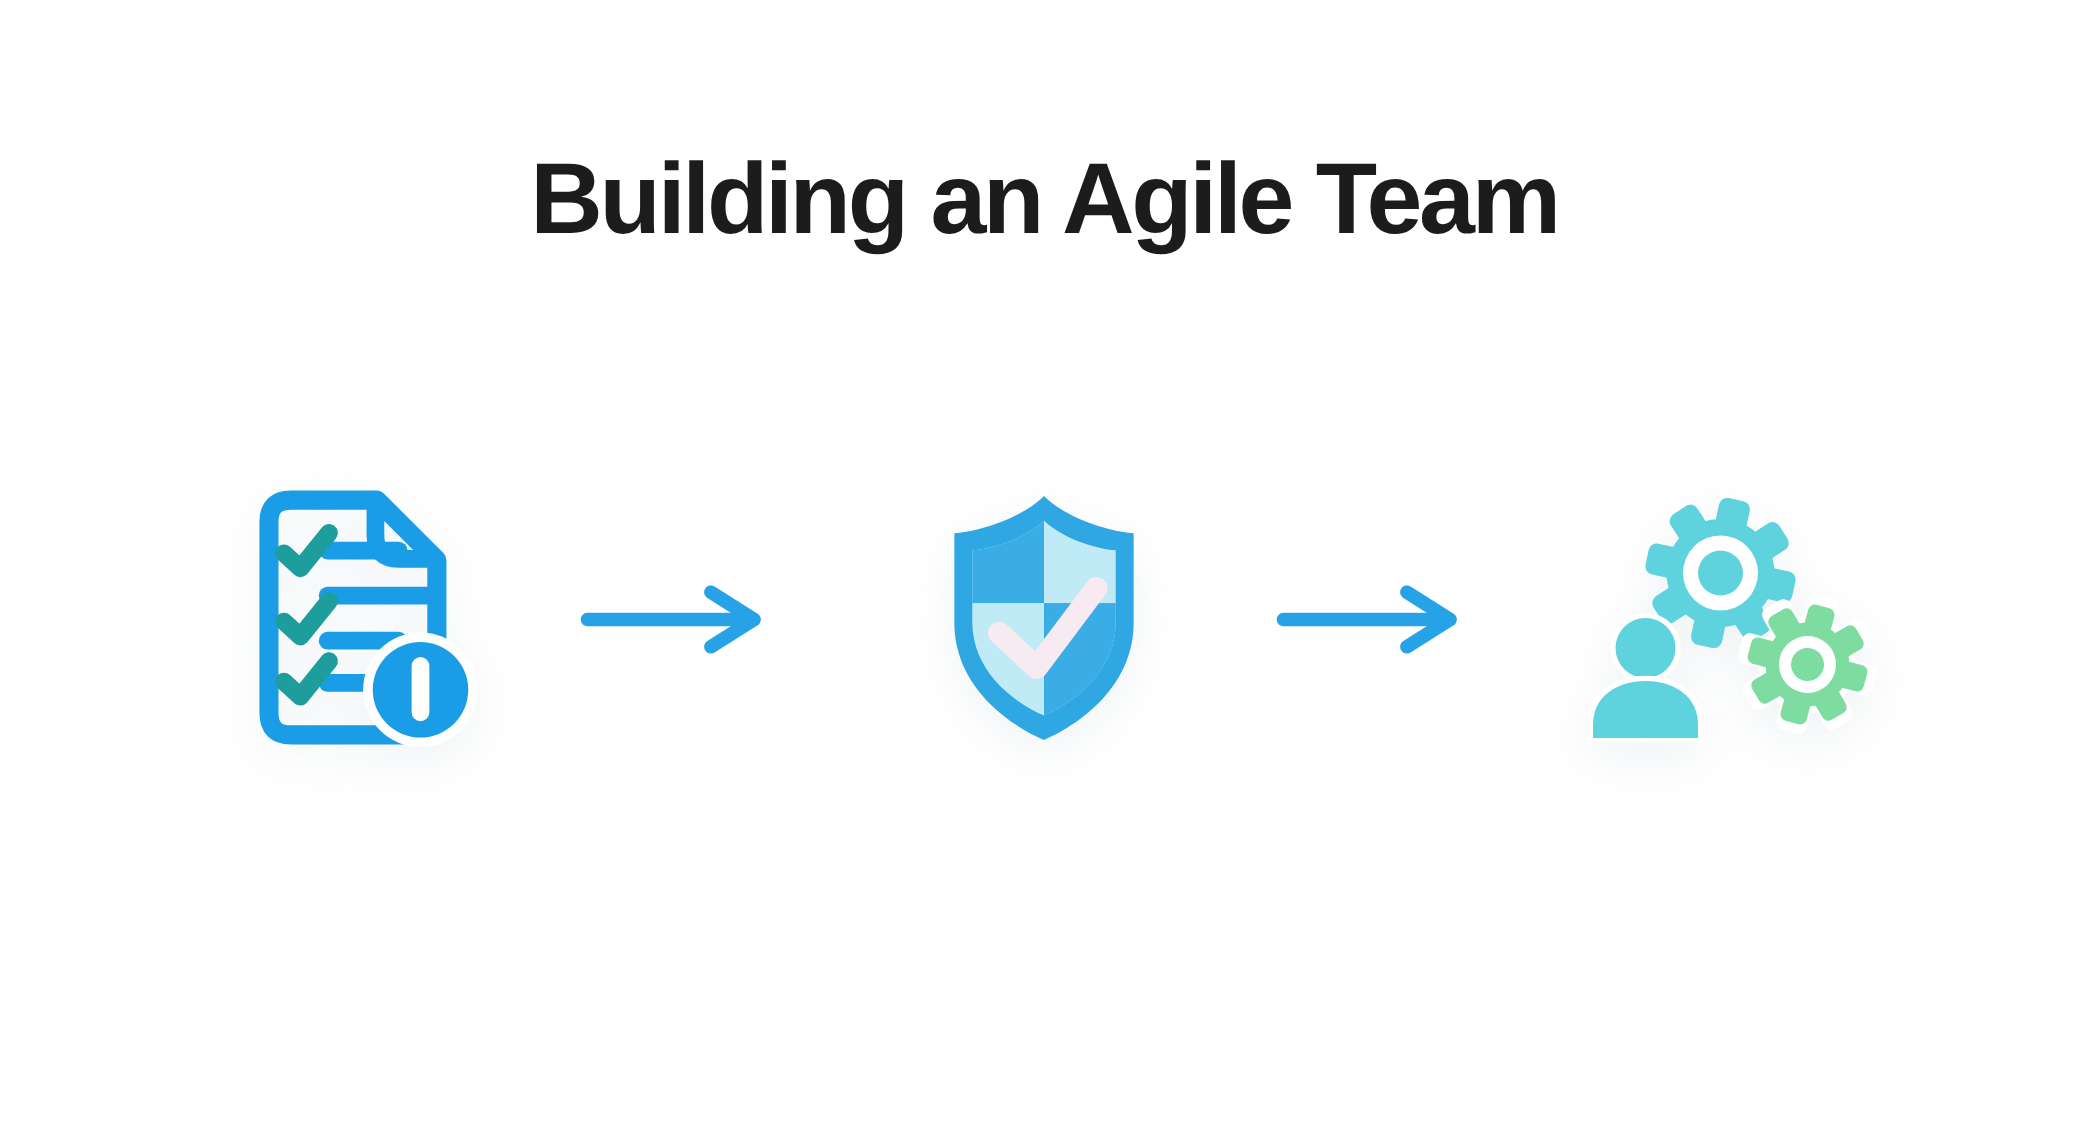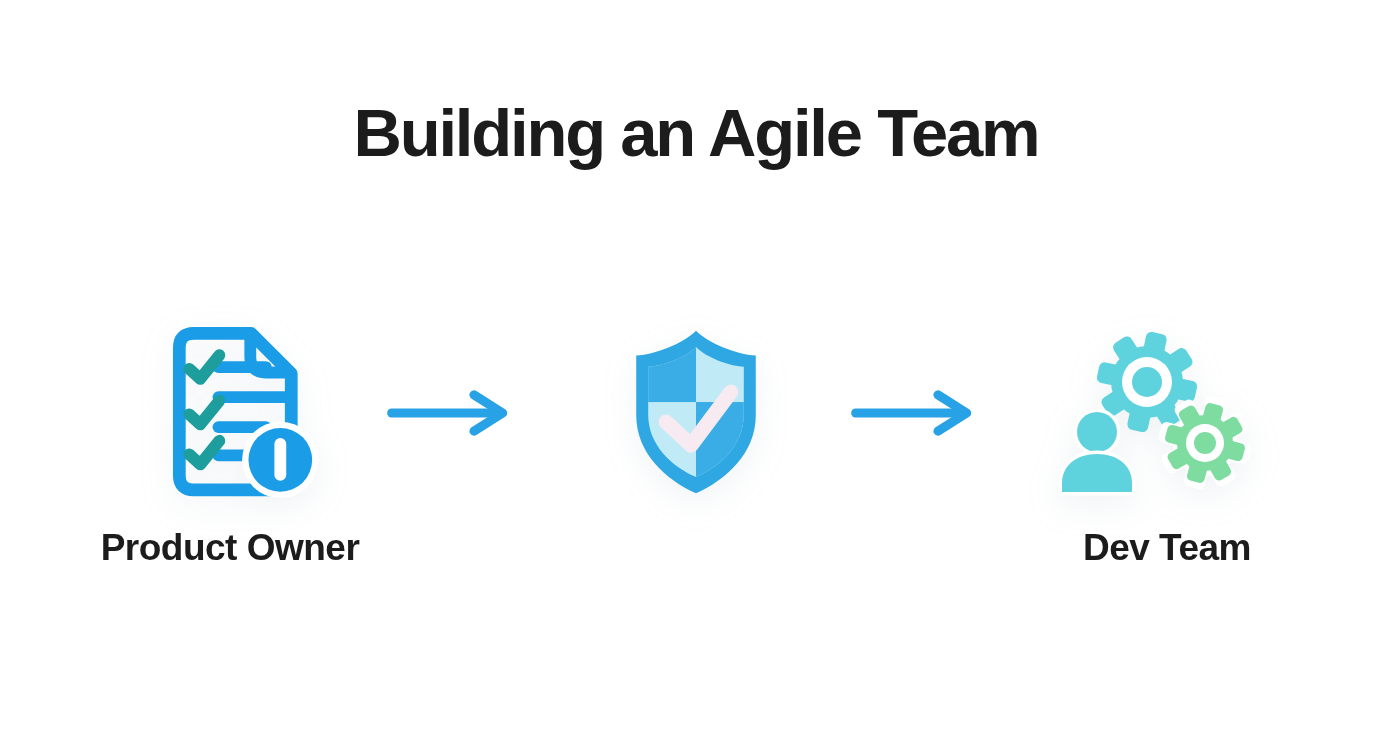--- a/index.html
+++ b/index.html
@@ -219,16 +219,14 @@
         <circle class="f-green" cx="155" cy="118" r="11"></circle>
       </g>
 
       <g>
         <circle class="f-cyan halo" cx="47" cy="107" r="20"></circle>
         <path class="f-cyan halo" d="M12 167 L12 158 C12 140 27 129 47 129 C67 129 82 140 82 158 L82 167 Z"></path>
       </g>
     </svg>
   </div>
 
-  <div class="step-label label-po">Product Owner</div>
-  <div class="step-label label-dt">Dev Team</div>
 
 </div>
 
 </body></html>

